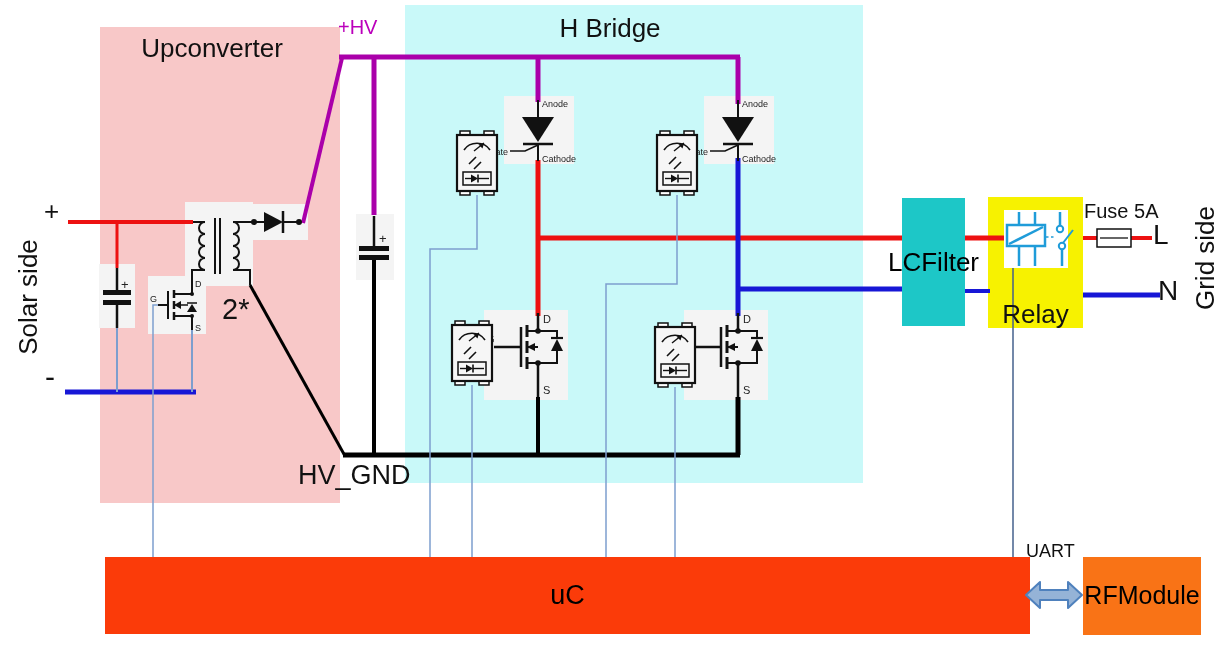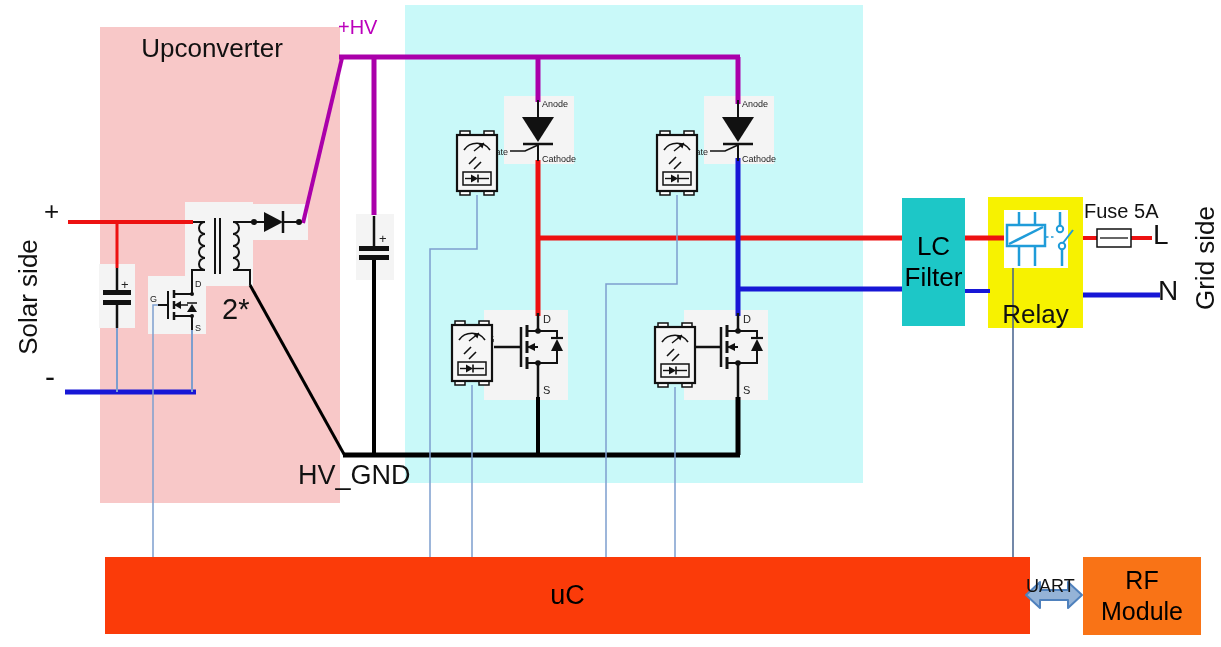--- a/index.html
+++ b/index.html
@@ -1,21 +1,21 @@
 <!DOCTYPE html>
 <html><head>
 <meta charset="utf-8">
 <style>
   html,body{margin:0;padding:0;background:#fff;}
   body{font-family:"Liberation Sans",sans-serif;}
   .stage{position:relative;width:1221px;height:647px;background:#ffffff;overflow:hidden;}
   .block{position:absolute;}
   .lbl{position:absolute;color:#111;white-space:nowrap;}
   .center{display:flex;align-items:center;justify-content:center;}
-  .col{display:flex;flex-direction:column;align-items:center;justify-content:center;}
+  .col{display:flex;align-items:center;justify-content:center;}
   .dcdc-bg{left:100px;top:27px;width:240px;height:476px;background:#f8c8c8;}
   .hbridge-bg{left:405px;top:5px;width:458px;height:478px;background:#c9f9f9;}
   .lc-bg{left:902px;top:198px;width:63px;height:128px;background:#1dc7c7;}
   .relay-bg{left:988px;top:197px;width:95px;height:131px;background:#f7f200;}
   .uc-bg{left:105px;top:557px;width:925px;height:77px;background:#fb3b09;}
   .rf-bg{left:1083px;top:557px;width:118px;height:78px;background:#f97316;}
   .t26{font-size:26px;}
   .t27{font-size:27px;}
   .t28{font-size:28px;}
   .vlab{position:absolute;text-align:center;transform:rotate(-90deg);font-size:26px;color:#111;}
@@ -316,35 +316,36 @@
       <line x1="1100" y1="238" x2="1128" y2="238" stroke="#333" stroke-width="1.5"></line>
     </g>
 
     <polygon points="1026,595 1040,582 1040,590 1068,590 1068,582 1082,595 1068,608 1068,600 1040,600 1040,608" fill="#95b3d7" stroke="#4f81bd" stroke-width="2" stroke-linejoin="round"></polygon>
   </svg>
 
   <div class="lbl t26" style="left:102px;top:32px;width:220px;text-align:center;line-height:1.3;">
     <div>Upconverter</div>
   </div>
 
+  <div class="lbl t26" style="left:405px;top:13px;width:410px;text-align:center;">H Bridge</div>
 
   <div class="lbl" style="left:338px;top:16px;font-size:20px;color:#bb00bb;">+HV</div>
 
   <div class="lbl t27" style="left:298px;top:460px;">HV_GND</div>
 
   <div class="vlab" style="left:-60px;top:282px;width:175px;height:30px;">Solar side</div>
   <div class="vlab" style="left:1124px;top:243px;width:162px;height:30px;">Grid side</div>
 
   <div class="lbl t26" style="left:44px;top:196px;">+</div>
   <div class="lbl" style="left:45px;top:360px;font-size:30px;">-</div>
 
   <div class="lbl" style="left:222px;top:293px;font-size:29px;">2*</div>
 
   <div class="lbl t26" style="left:988px;top:279px;width:95px;text-align:center;margin-top:20px;">Relay</div>
 
   <div class="lbl" style="left:1084px;top:200px;font-size:20px;">Fuse 5A</div>
 
   <div class="lbl t28" style="left:1153px;top:219px;">L</div>
   <div class="lbl t28" style="left:1158px;top:275px;">N</div>
 
-  <div class="lbl" style="left:1026px;top:576px;font-size:18px;">UART</div>
+  <div class="lbl" style="left:1026px;top:541px;font-size:18px;">UART</div>
 
 </div>
 
 </body></html>

